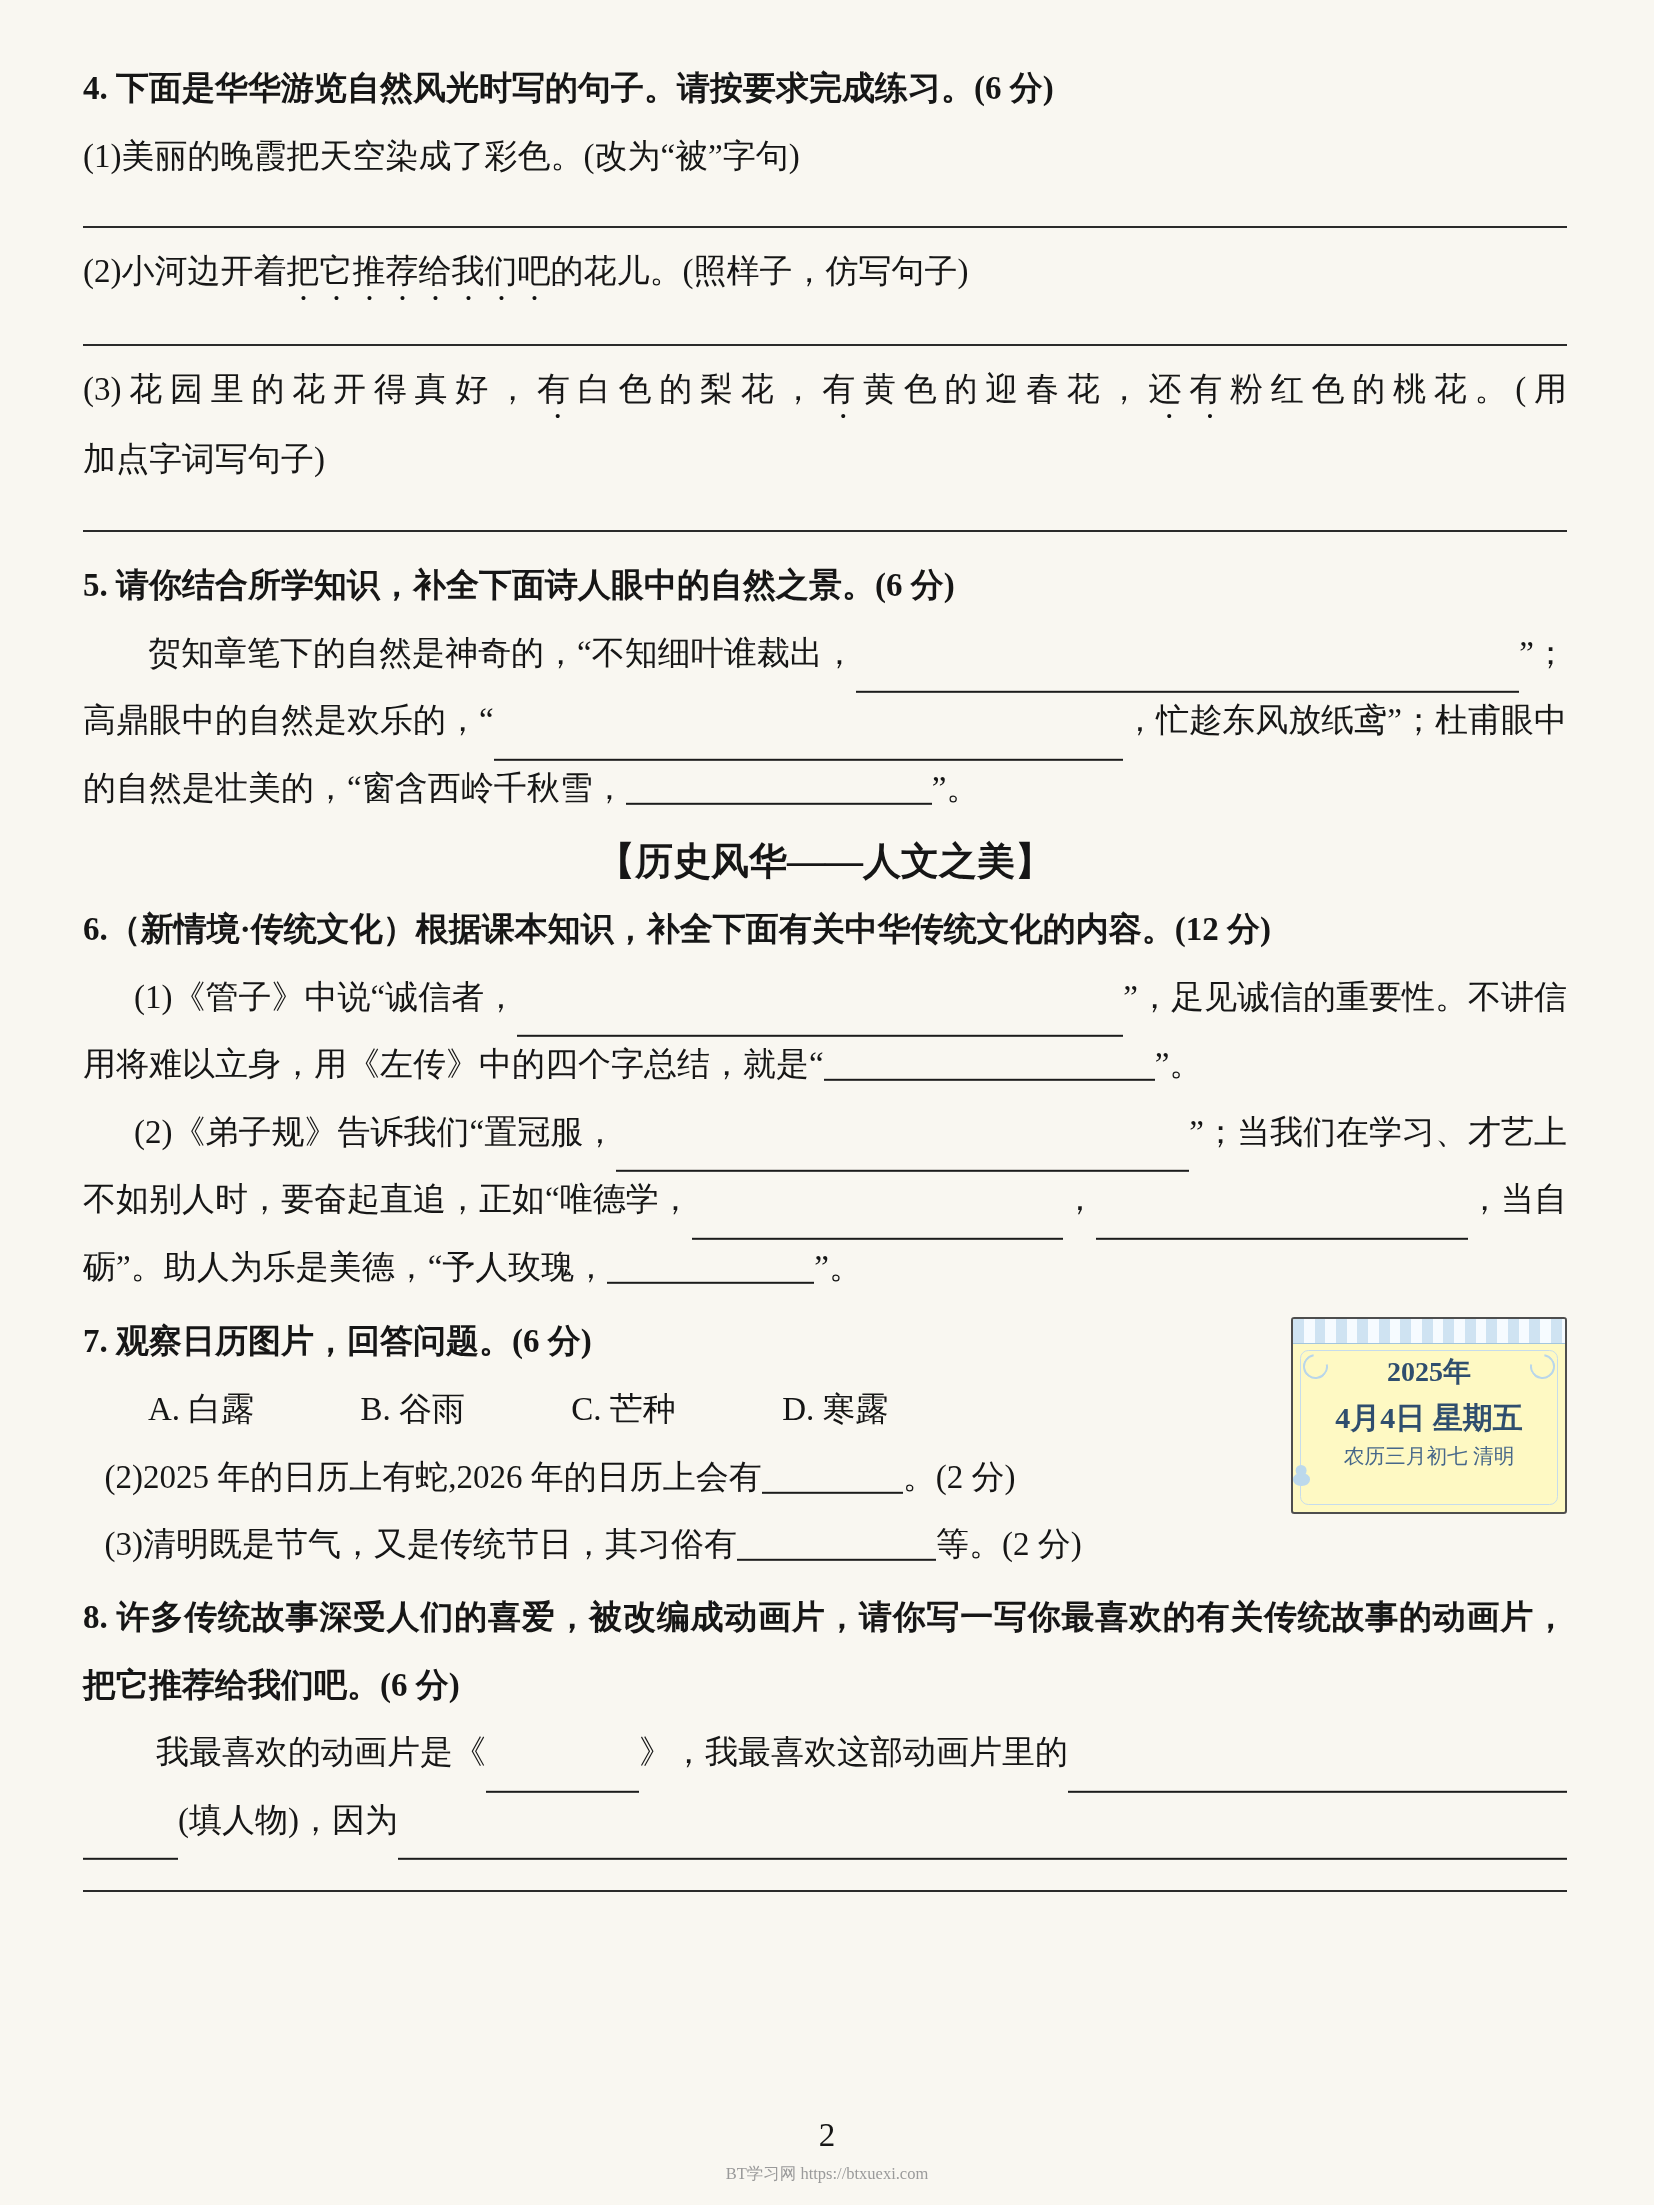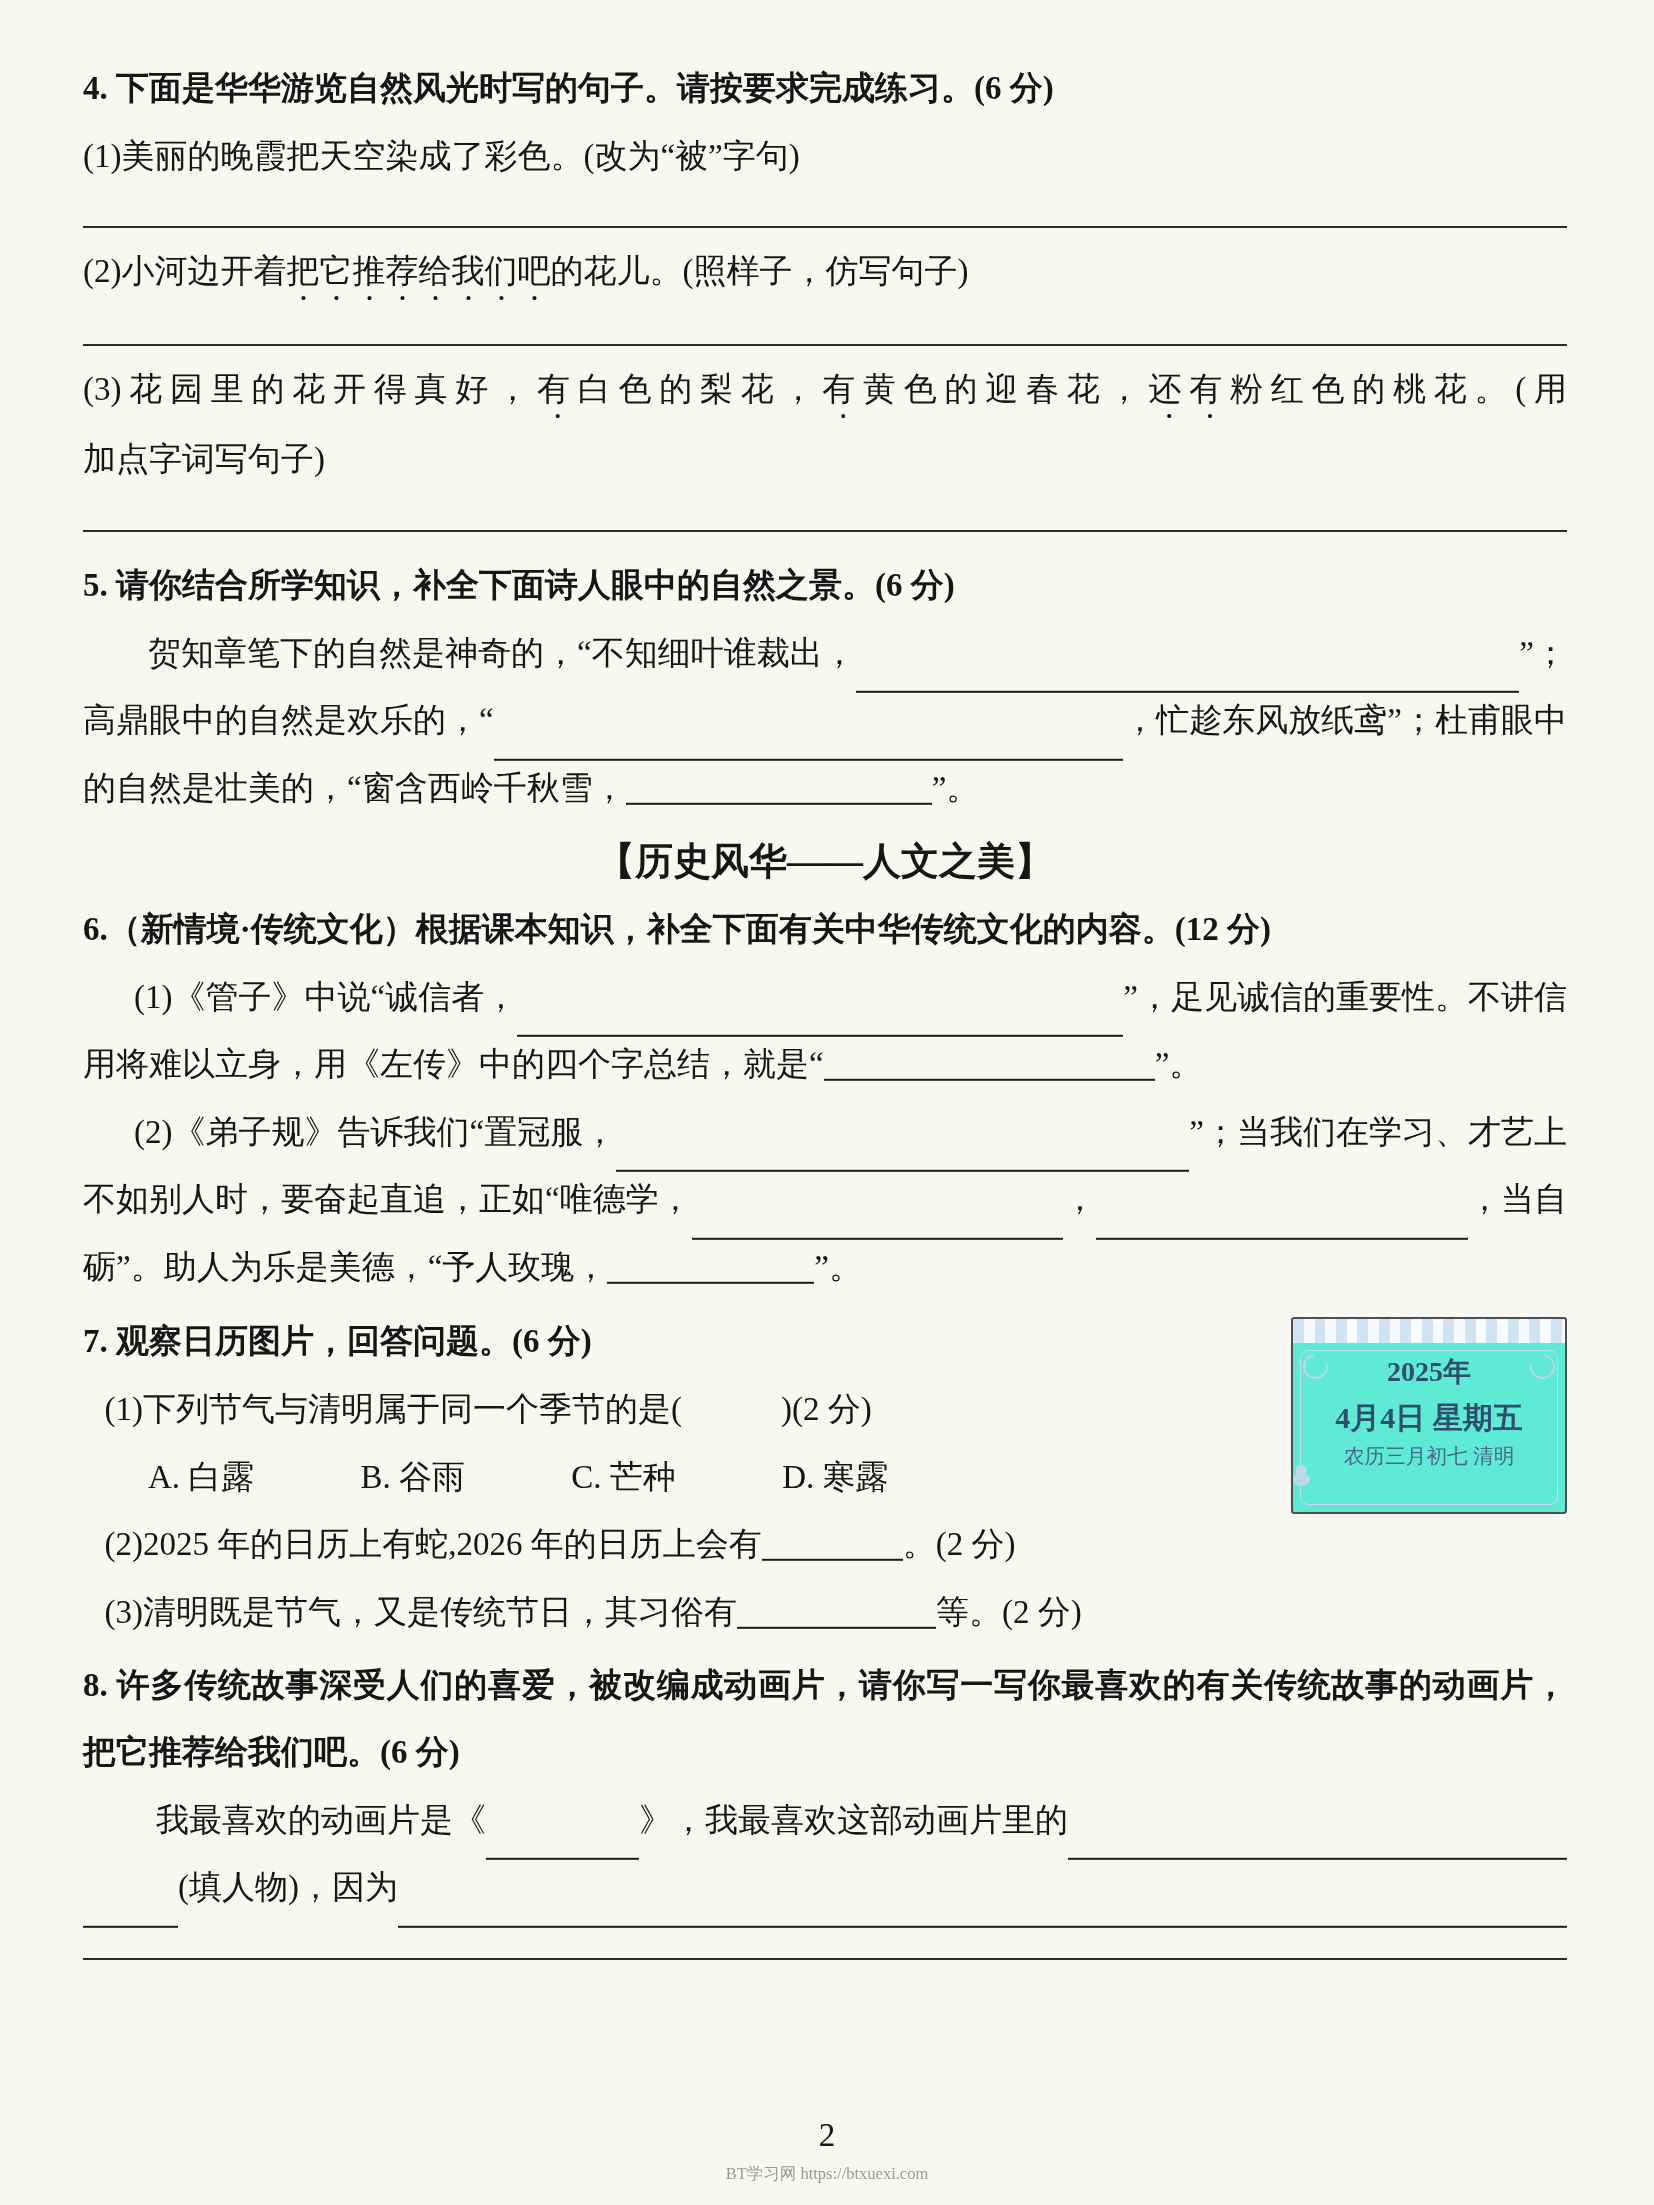--- a/index.html
+++ b/index.html
@@ -54,21 +54,21 @@
   .q7-options { padding-left: 65px; }
   .q7-options .opt { display: inline-block; margin-right: 98px; }
   .q7-options .opt:last-child { margin-right: 0; }
 
   
   .calendar {
     float: right;
     width: 276px;
     height: 197px;
     margin: 8.3px 0 8.3px 30px;
-    background: #5eead4;
+    background: #fef9c3;
     border: 2.5px solid #4e4e4e;
     border-radius: 3.3px;
     position: relative;
     overflow: hidden;
     text-align: center;
   }
   .cal-stripes {
     height: 25px;
     background: repeating-linear-gradient(90deg, #cfe3f2 0 10.8px, #f6fbff 10.8px 21.5px);
     border-bottom: 1.7px solid #a3c6de;
@@ -173,21 +173,20 @@
     <div class="cal-stripes"></div>
     <div class="cal-inner"></div>
     <div class="cal-deco left"></div>
     <div class="cal-deco right"></div>
     <div class="cal-year">2025年</div>
     <div class="cal-date">4月4日 星期五</div>
     <div class="cal-lunar">农历三月初七 清明</div>
     <div class="cal-gourd"></div>
   </div>
   <div class="q-title">7. 观察日历图片，回答问题。(6 分)</div>
-  <div class="q7-item">(1)下列节气与清明属于同一个季节的是(　　　)(2 分)</div>
   <div class="q7-options">
     <span class="opt">A. 白露</span>
     <span class="opt">B. 谷雨</span>
     <span class="opt">C. 芒种</span>
     <span class="opt">D. 寒露</span>
   </div>
   <div class="q7-item"><span class="run">(2)2025 年的日历上有蛇,2026 年的日历上会有</span><span class="blank" style="width: 141px;"></span><span class="run">。(2 分)</span></div>
   <div class="q7-item"><span class="run">(3)清明既是节气，又是传统节日，其习俗有</span><span class="blank" style="width: 199px;"></span><span class="run">等。(2 分)</span></div>
 </div>
 

